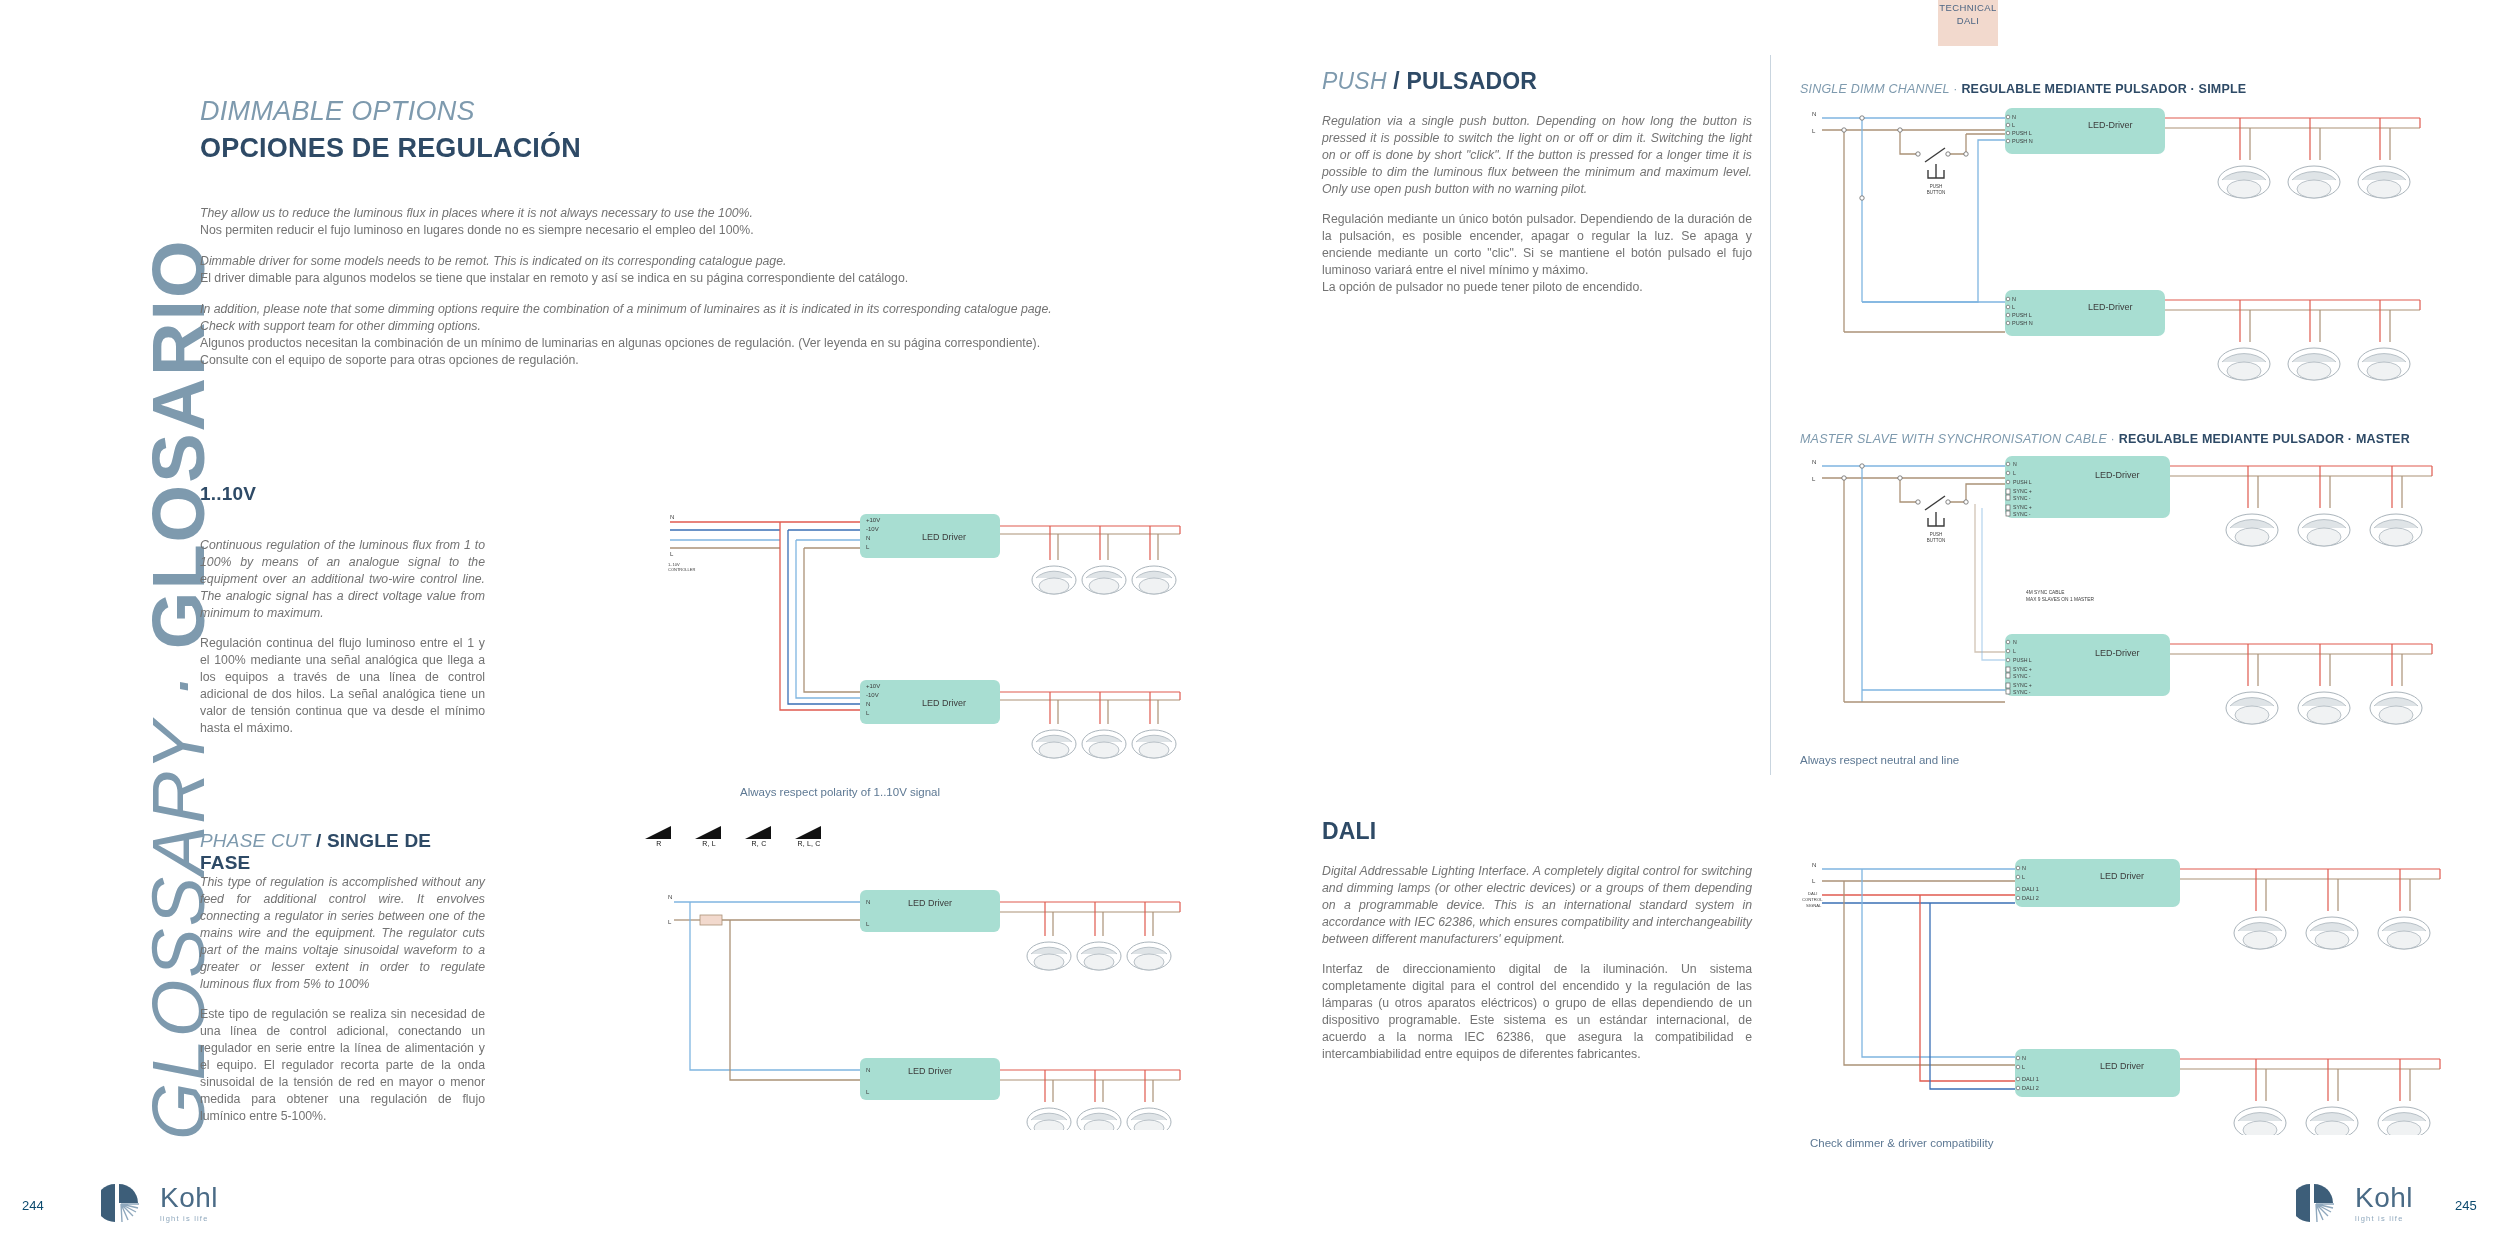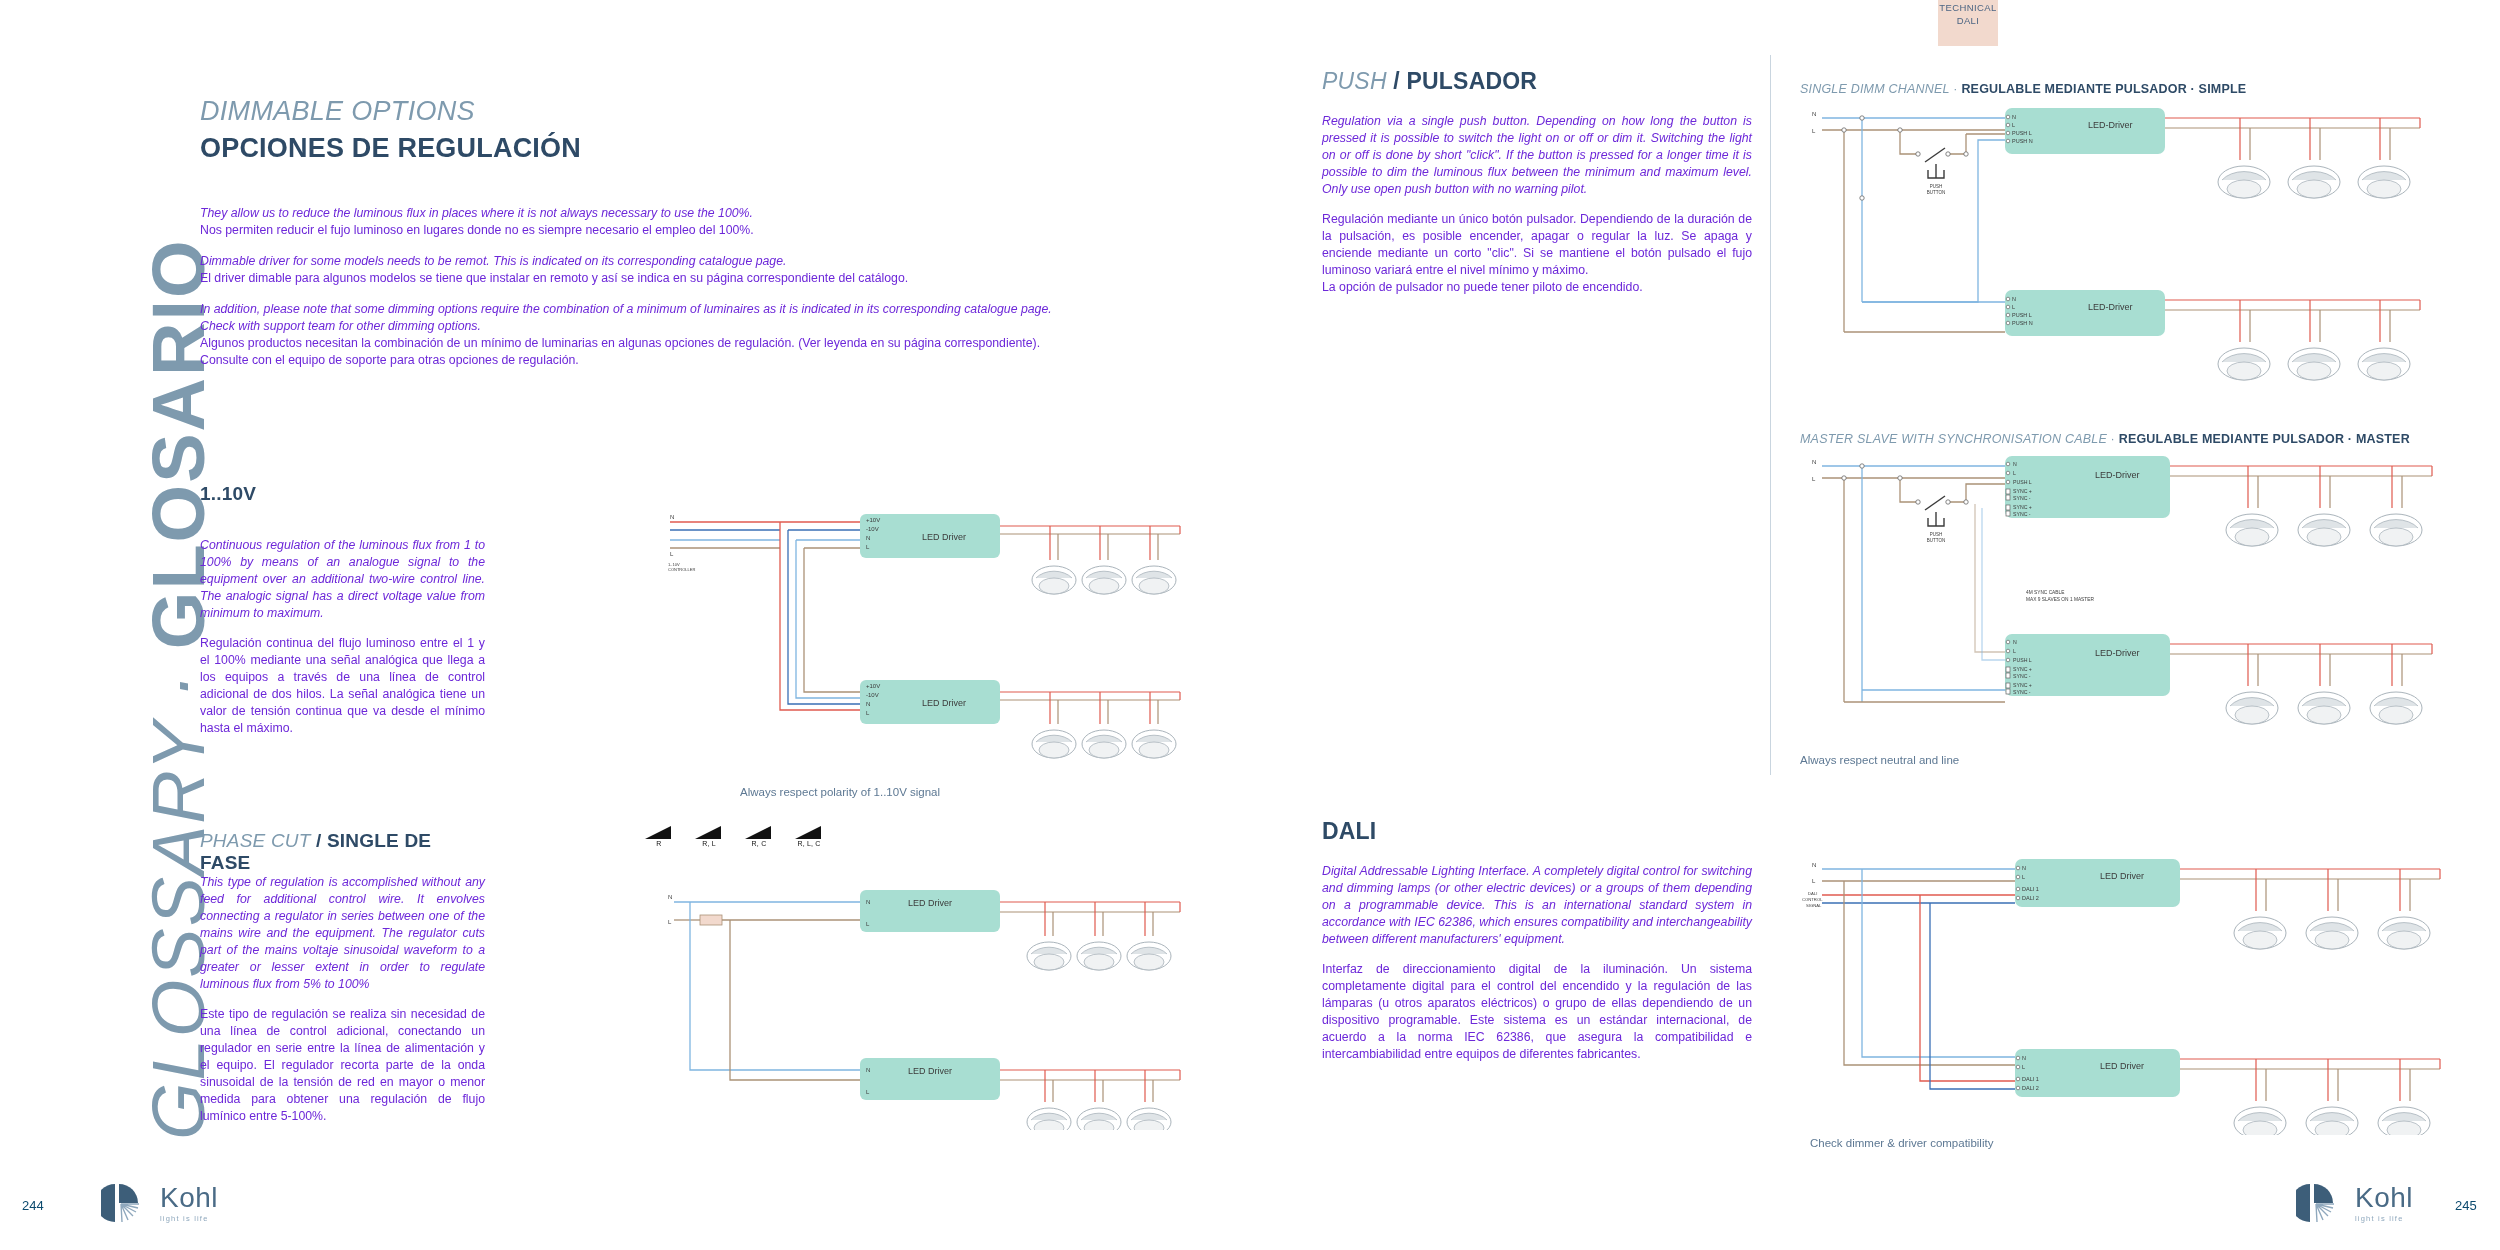--- a/index.html
+++ b/index.html
@@ -43,21 +43,21 @@
 
   
   .h-en { font-style:italic; font-weight:400; color:#7e9aae; }
   .h-es { font-weight:700; color:#2e4a66; }
 
   .title-main { position:absolute; left:200px; top:96px; }
   .title-main .l1 { font-size:27px; font-style:italic; color:#7e9aae; letter-spacing:.3px; }
   .title-main .l2 { font-size:27px; font-weight:700; color:#2e4a66; letter-spacing:.2px; margin-top:6px;}
 
   .para {
-    font-size:12.3px; line-height:1.38; color:#6d28d9;
+    font-size:12.3px; line-height:1.38; color:#737373;
   }
   .para .en { font-style:italic; display:block; }
   .para .es { display:block; }
   .para.justify { text-align:justify; }
 
   .intro { position:absolute; left:200px; top:205px; width:870px; }
   .intro .blk { margin-bottom:14px; }
 
   
   .sec-head { font-size:19px; font-weight:700; color:#2e4a66; letter-spacing:.2px; }

